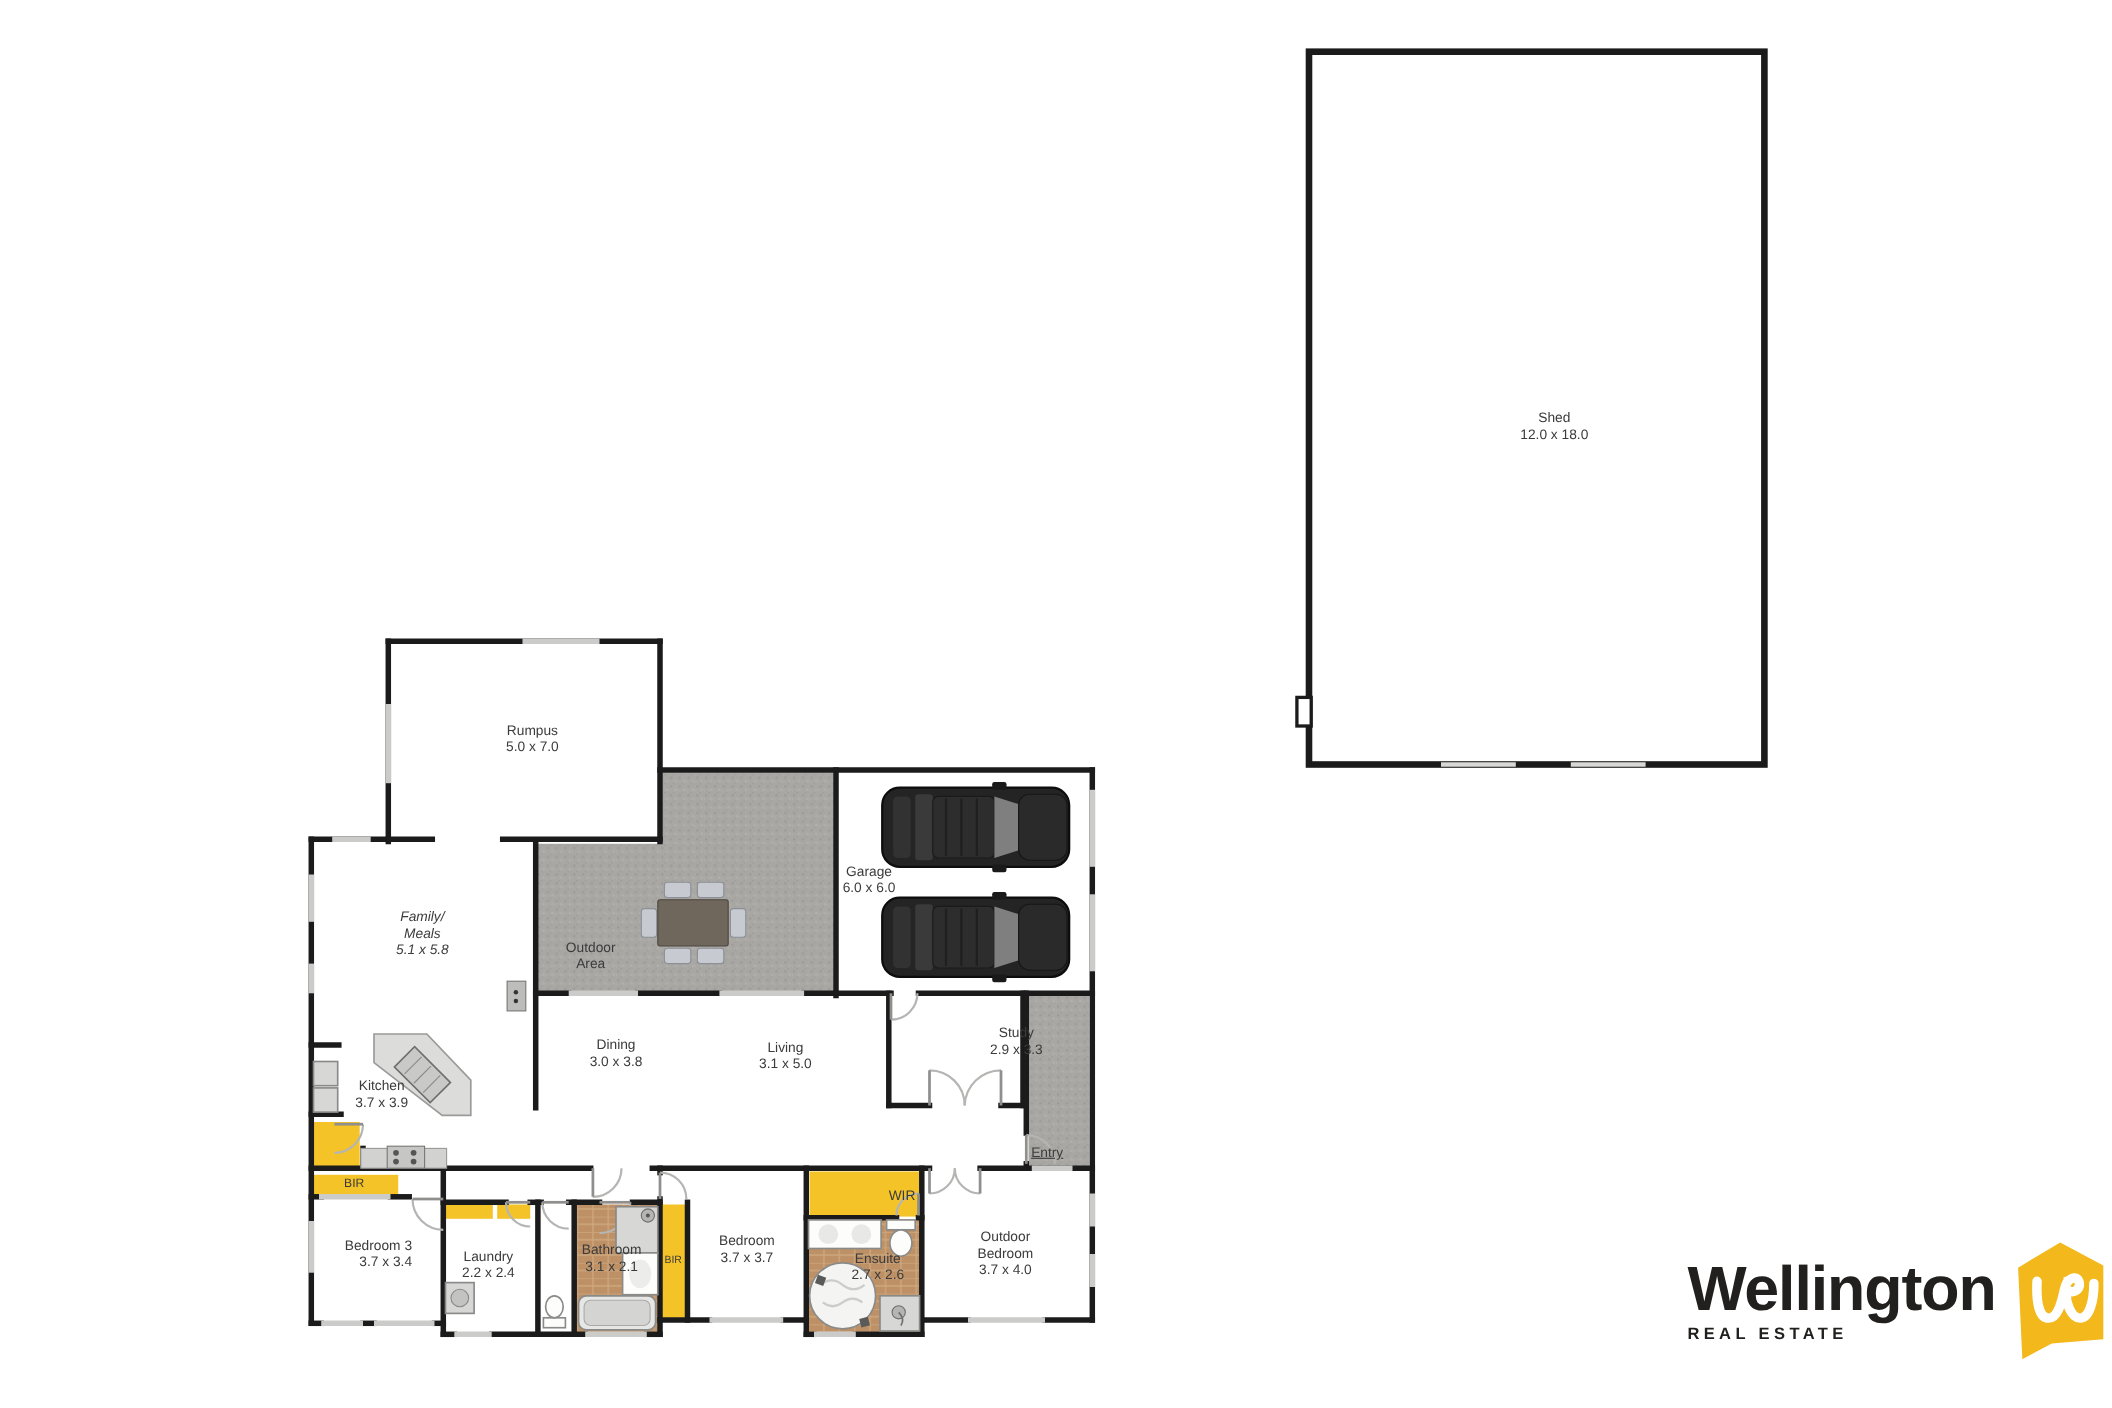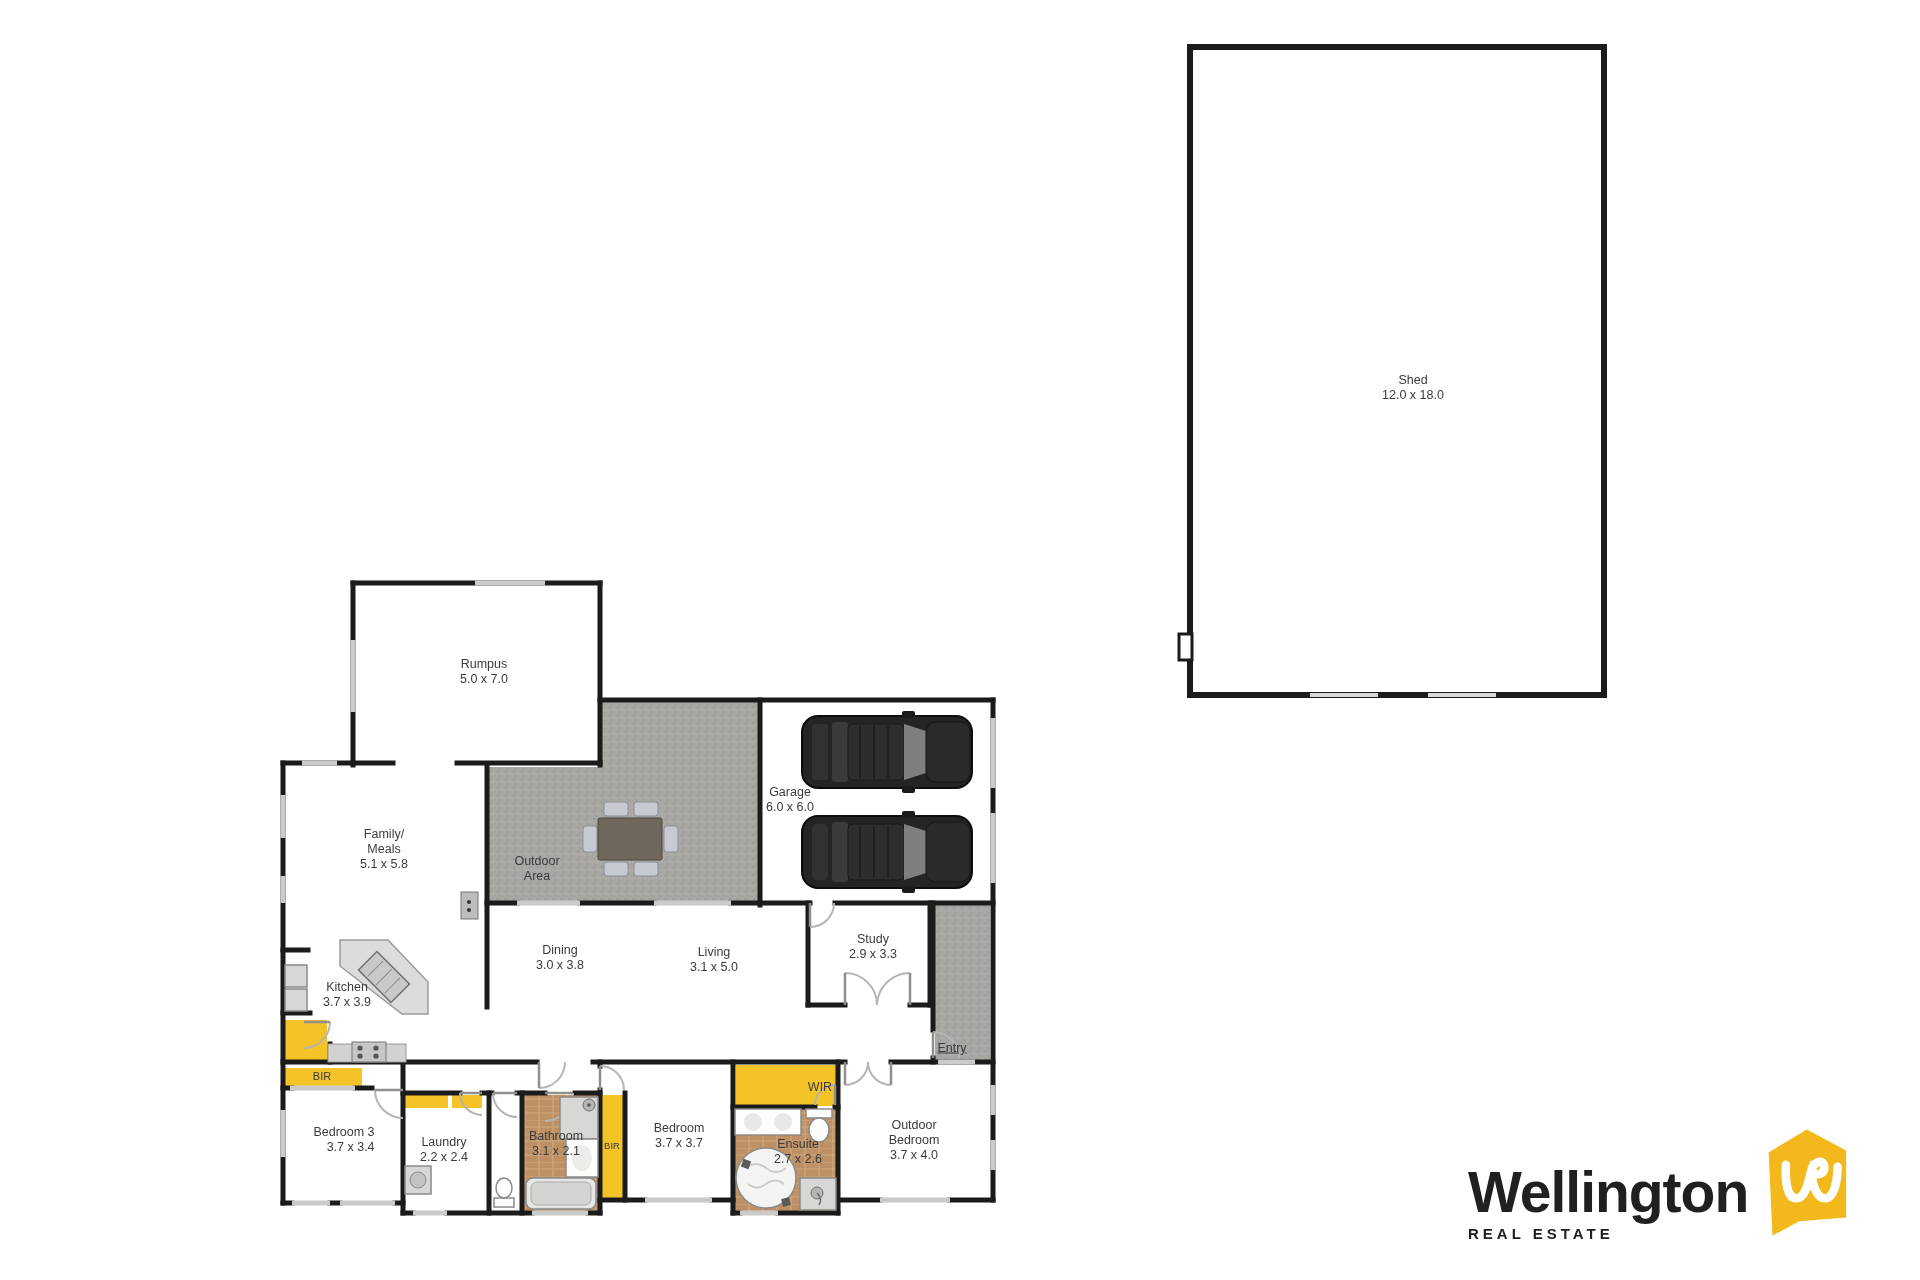--- a/index.html
+++ b/index.html
@@ -15,21 +15,21 @@
   .winsub{stroke:#d8d8d6;stroke-width:4;}
   .arc{fill:none;stroke:#b5b5b3;stroke-width:2;}
   .leaf{stroke:#8f8f8d;stroke-width:2.5;}
   .yellow{fill:var(--accent-yellow);}
   .fixture{fill:#d7d7d6;stroke:#8a8a88;stroke-width:1.5;}
   .fixwhite{fill:#fdfdfc;stroke:#8a8a88;stroke-width:1.5;}
   .rlabel{position:absolute;transform:translate(-50%,-50%);text-align:center;
           font-size:12.5px;line-height:1.2;color:#3b3b3b;white-space:nowrap;z-index:5;}
   .rlabel.small{font-size:11px;}
   .rlabel.tiny{font-size:9.5px;}
-  .logo{position:absolute;left:1468px;top:1122px;display:flex;align-items:flex-end;z-index:5;}
+  .logo{position:absolute;left:1534px;top:1122px;display:flex;align-items:center;z-index:5;}
   .logo-name{font-size:57px;font-weight:bold;letter-spacing:-1px;color:var(--logo-text);line-height:1.05;}
   .logo-tag{font-size:15px;font-weight:bold;letter-spacing:4px;color:var(--logo-text);margin-top:2px;}
   .badge{margin-left:13px;margin-top:2px;}
 </style>
 </head>
 <body>
 
 <div class="canvas">
 
 <svg class="plan-svg" viewBox="0 0 1920 1280">
@@ -292,38 +292,38 @@
       <div>5.0 x 7.0</div>
 </div>
 <div class="rlabel" style="left:537px;top:869px;">
   <div>Outdoor</div>
       <div>Area</div>
 </div>
 <div class="rlabel" style="left:790px;top:800px;">
   <div>Garage</div>
       <div>6.0 x 6.0</div>
 </div>
-<div class="rlabel" style="left:384px;top:849px;">
+<div class="rlabel" style="left:384px;top:849px;font-style:italic;">
   <div>Family/</div>
       <div>Meals</div>
       <div>5.1 x 5.8</div>
 </div>
 <div class="rlabel" style="left:347px;top:995px;">
   <div>Kitchen</div>
       <div>3.7 x 3.9</div>
 </div>
 <div class="rlabel" style="left:560px;top:958px;">
   <div>Dining</div>
       <div>3.0 x 3.8</div>
 </div>
 <div class="rlabel" style="left:714px;top:960px;">
   <div>Living</div>
       <div>3.1 x 5.0</div>
 </div>
-<div class="rlabel" style="left:873px;top:947px;">
+<div class="rlabel" style="left:924px;top:947px;">
   <div>Study</div>
       <div>2.9 x 3.3</div>
 </div>
 <div class="rlabel" style="left:952px;top:1048px;text-decoration:underline;">
   <div>Entry</div>
 </div>
 <div class="rlabel small" style="left:322px;top:1077px;">
   <div>BIR</div>
 </div>
 <div class="rlabel" style="left:344px;top:1140px;text-align:right;">

